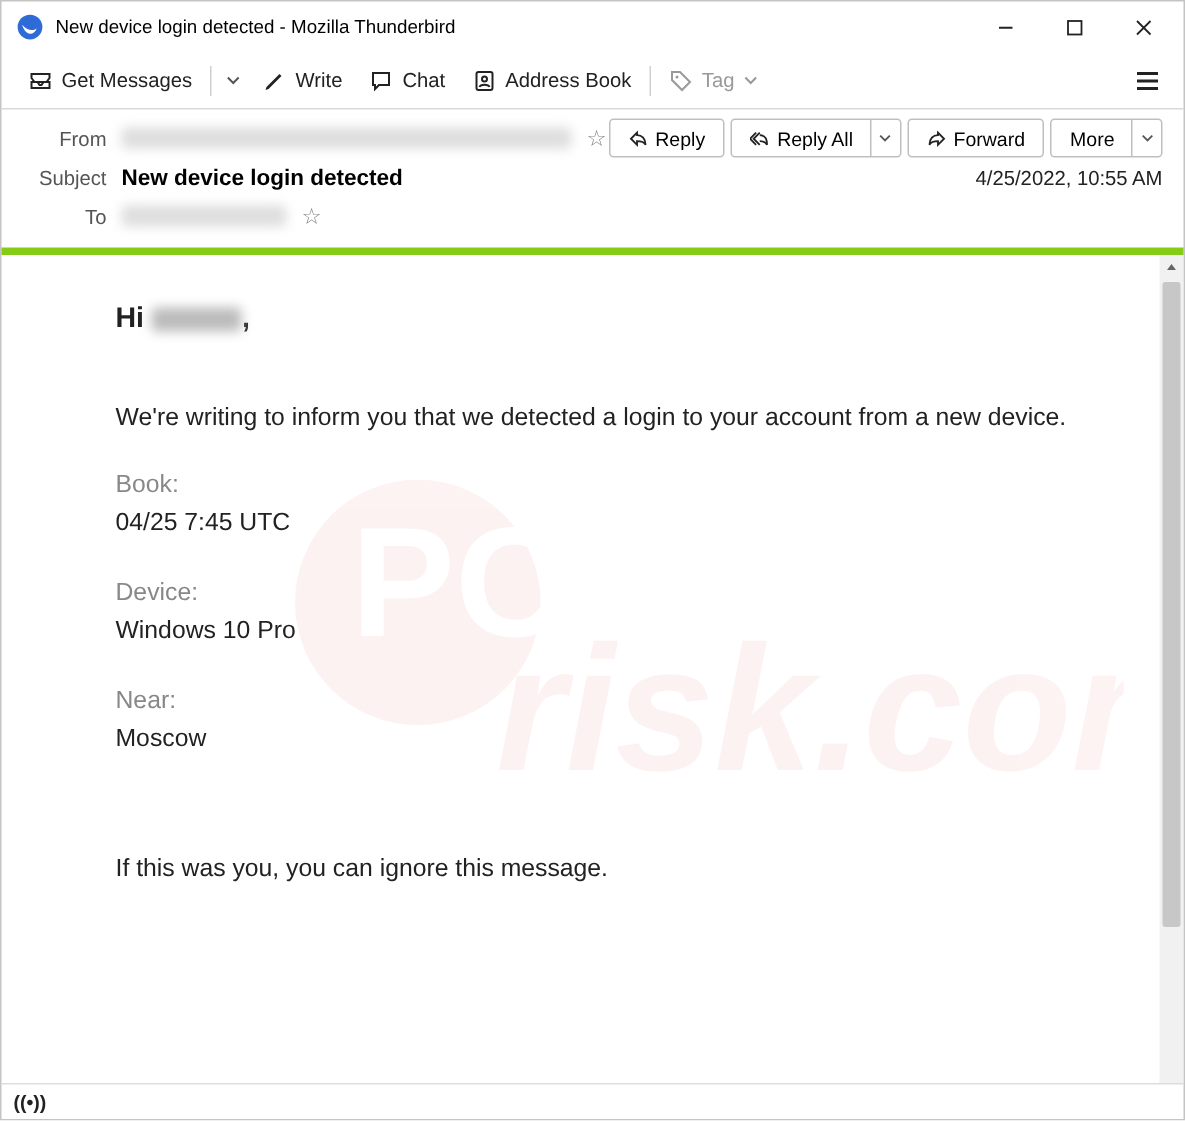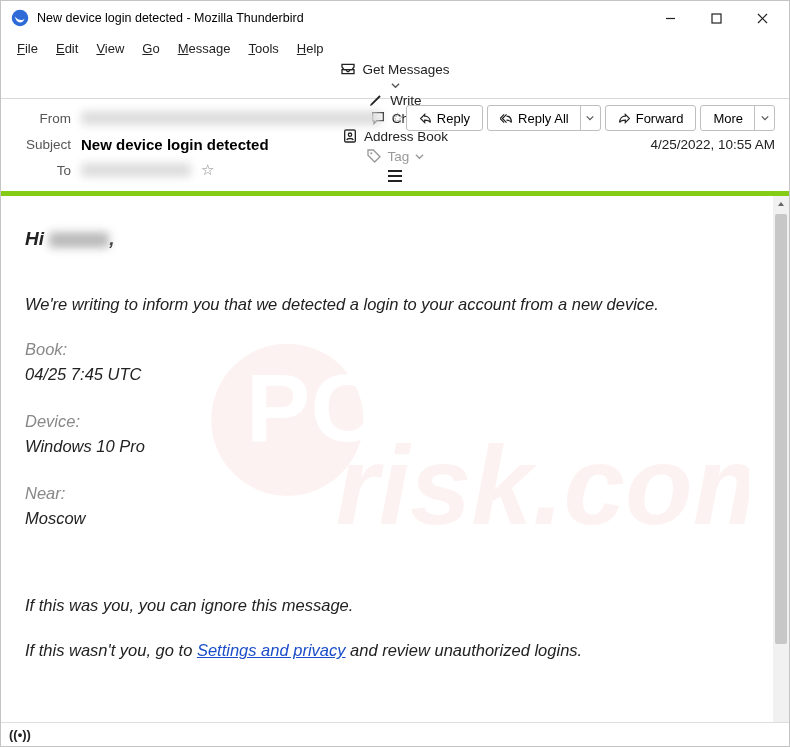--- a/index.html
+++ b/index.html
@@ -13,21 +13,21 @@
   .titlebar .spacer { flex: 1; }
   .winbtn { width: 46px; height: 30px; display: flex; align-items: center; justify-content: center; }
   .winbtn svg { width: 11px; height: 11px; stroke: #222; stroke-width: 1.2; fill: none; }
 
   
   .menubar { height: 26px; display: flex; align-items: center; padding: 0 8px; font-size: 13px; color: #222; gap: 2px; }
   .menuitem { padding: 2px 8px; }
   .menuitem .ul { text-decoration: underline; }
 
   
-  .toolbar { height: 38px; display: flex; align-items: center; padding: 0 10px; border-bottom: 1px solid #d9d9d9; gap: 2px; flex-direction: column; }
+  .toolbar { height: 38px; display: flex; align-items: center; padding: 0 10px; border-bottom: 1px solid #d9d9d9; gap: 2px; }
   .tb-btn { display: flex; align-items: center; height: 28px; padding: 0 8px; gap: 6px; font-size: 13.5px; color: #222; border-radius: 3px; }
   .tb-btn svg { width: 16px; height: 16px; }
   .tb-sep { width: 1px; height: 20px; background: #d0d0d0; margin: 0 2px; }
   .tb-drop { width: 20px; height: 28px; display:flex; align-items:center; justify-content:center; }
   .tb-drop svg { width:9px; height:9px; }
   .toolbar .flex { flex:1; }
   .ham { width:28px; height:28px; display:flex; align-items:center; justify-content:center; }
   .ham svg { width:16px; height:16px; }
 
   
@@ -46,21 +46,21 @@
   .hdr-btn svg { width:13px; height:13px; }
   .hdr-drop { width:20px; border-left:1px solid #bfbfbf; margin-left:6px; height:100%; display:flex; align-items:center; justify-content:center; }
   .hdr-drop svg { width:8px; height:8px; }
 
   
   .body-wrap { flex:1; position:relative; overflow:hidden; }
   .scrollbar { position:absolute; right:0; top:0; bottom:0; width:16px; background:#f1f1f1; }
   .scroll-arrow { height:16px; display:flex; align-items:center; justify-content:center; }
   .scroll-arrow svg { width:8px; height:8px; fill:#666; }
   .scroll-thumb { position:absolute; left:2px; right:2px; top:18px; height:430px; background:#c7c7c7; border-radius:2px; }
-  .msg { padding: 30px 40px 20px 24px; width: calc(100% - 16px); font-size: 16.5px; color:#222; line-height:1.4;font-style:italic; }
+  .msg { padding: 30px 40px 20px 76px; width: calc(100% - 16px); font-size: 16.5px; color:#222; line-height:1.4; }
   .msg .greet { font-size:19px; font-weight:700; margin-bottom:40px; }
   .msg .greet .name-blur { display:inline-block; width:60px; height:16px; background:#bbb; filter:blur(4px); border-radius:3px; vertical-align:middle; }
   .msg p { margin: 0 0 22px 0; }
   .kv-label { color:#888; margin-bottom:2px; }
   .kv-val { color:#222; margin-bottom:24px; }
   .link { color:#1a4dc7; text-decoration:underline; }
   .extra-space { height:40px; }
 
   
   .statusbar { height:24px; border-top:1px solid #ddd; display:flex; align-items:center; padding:0 8px; }
@@ -95,29 +95,20 @@
         </svg>
       </span>
     <span class="winbtn">
         <svg viewBox="0 0 11 11">
           <line x1="1" y1="1" x2="10" y2="10"></line>
           <line x1="10" y1="1" x2="1" y2="10"></line>
         </svg>
       </span>
   </div>
 
-  <div class="menubar">
-    <span class="menuitem"><span class="ul">F</span>ile</span>
-    <span class="menuitem"><span class="ul">E</span>dit</span>
-    <span class="menuitem"><span class="ul">V</span>iew</span>
-    <span class="menuitem"><span class="ul">G</span>o</span>
-    <span class="menuitem"><span class="ul">M</span>essage</span>
-    <span class="menuitem"><span class="ul">T</span>ools</span>
-    <span class="menuitem"><span class="ul">H</span>elp</span>
-  </div>
 
   <div class="toolbar">
     <span class="tb-btn">
       <svg viewBox="0 0 24 24">
           <path d="M3 5h18v4l-3 4H6L3 9z" fill="none" stroke="#222" stroke-width="2"></path>
           <path d="M3 13h6l2 3h2l2-3h6v6H3z" fill="none" stroke="#222" stroke-width="2"></path>
         </svg>
       <span>Get Messages</span>
     </span>
     <span class="tb-sep"></span>
@@ -247,23 +238,20 @@
       <div class="kv-label">Device:</div>
       <div class="kv-val">Windows 10 Pro</div>
 
       <div class="kv-label">Near:</div>
       <div class="kv-val">Moscow</div>
 
       <div class="extra-space"></div>
 
       <p>If this was you, you can ignore this message.</p>
 
-      <p>
-        <span>If this wasn't you, go to </span><a class="link">Settings and privacy</a><span> and review unauthorized logins.</span>
-      </p>
     </div>
 
     <div class="scrollbar">
       <div class="scroll-arrow">
           <svg viewBox="0 0 8 8">
             <path d="M4 2L1 6h6z"></path>
           </svg>
         </div>
       <div class="scroll-thumb"></div>
     </div>

